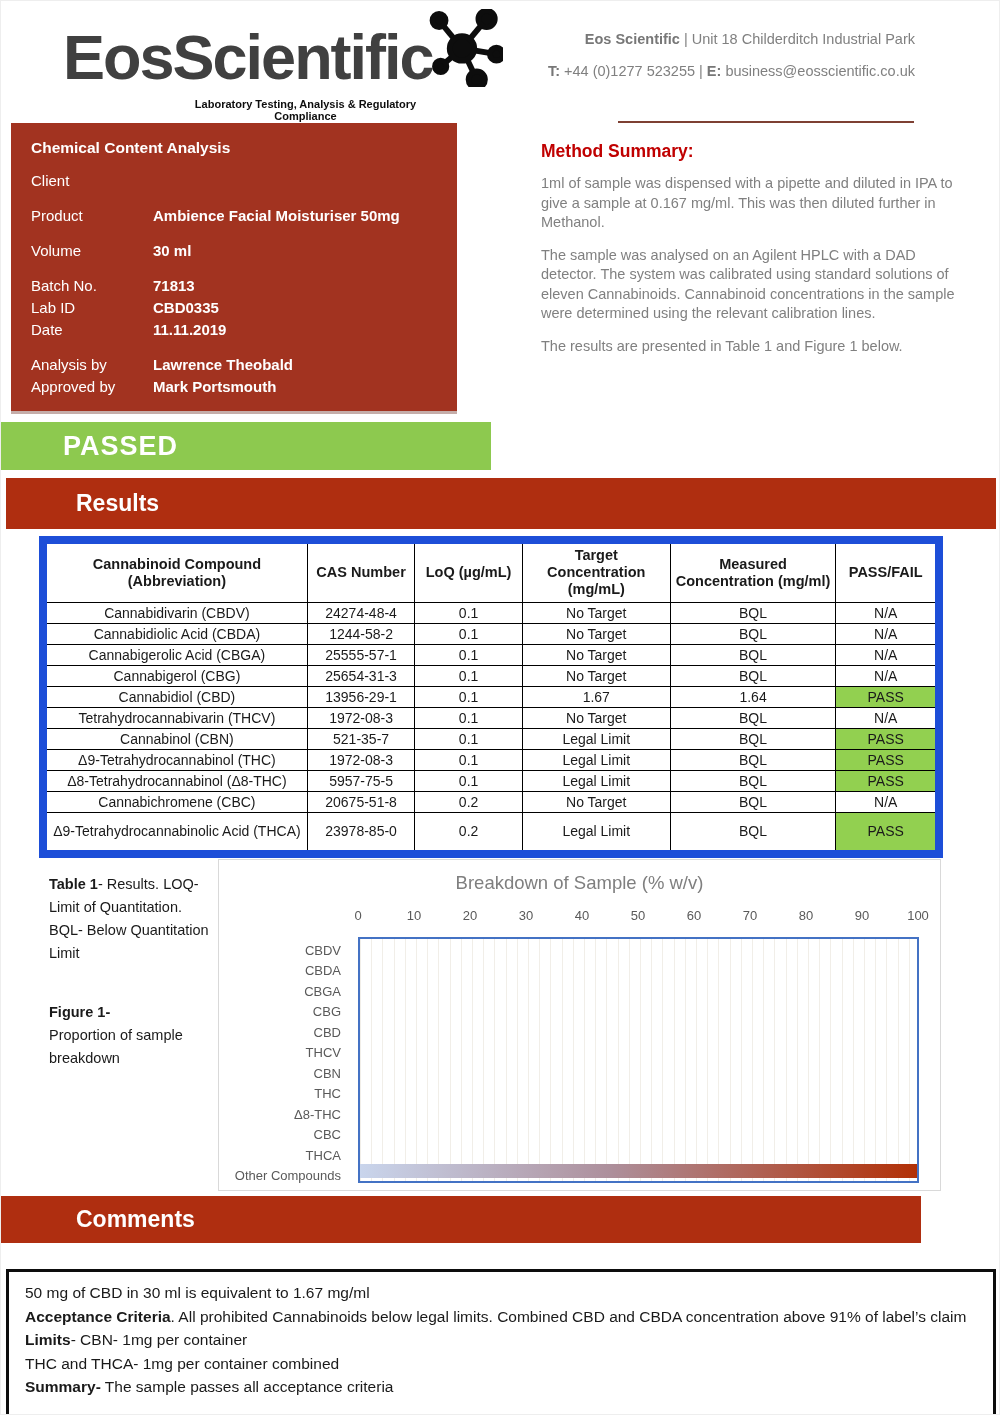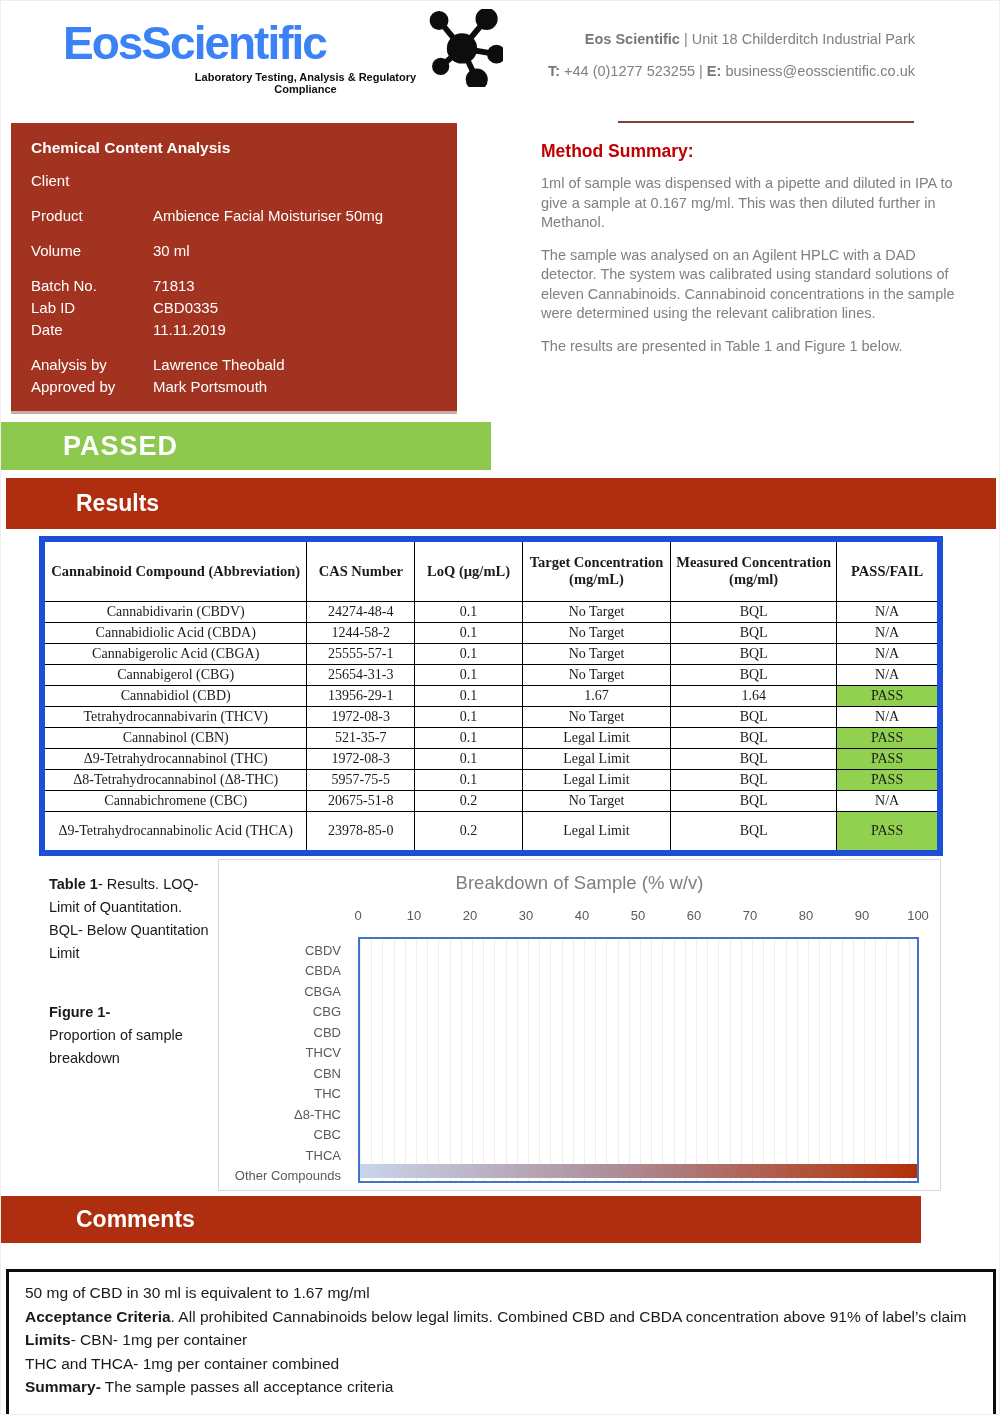--- a/index.html
+++ b/index.html
@@ -3,59 +3,59 @@
 <meta charset="utf-8">
 <style>
   * { margin:0; padding:0; box-sizing:border-box; }
   html,body { background:#fff; }
   body { font-family:"Liberation Sans", sans-serif; color:#1a1a1a; }
   .page { position:relative; width:1000px; height:1415px; background:#fff; overflow:hidden;
           border:1px solid #eee; }
 
   
   .logo-wrap { position:absolute; left:62px; top:6px; width:380px; }
-  .brand { font-size:46px; font-weight:bold; letter-spacing:-2px; color:#3b82f6; line-height:1.6; }
+  .brand { font-size:63px; font-weight:bold; letter-spacing:-2px; color:#404040; line-height:1.6; }
   .tagline { font-size:11px; font-weight:bold; color:#0d0d0d; margin-top:-10px; text-align:center;
              padding-left:105px; letter-spacing:0px; }
   .molecule { position:absolute; left:358px; top:2px; }
 
   .contact { position:absolute; right:84px; top:22px; text-align:right; color:#808080;
              font-size:14.5px; line-height:32px;margin-left:42px; }
   .contact b { color:#777; }
   .contact-rule { position:absolute; left:617px; top:120px; width:296px; height:2px; background:#7e4033; }
 
   
   .client-box { position:absolute; left:10px; top:122px; width:446px; height:288px;
                 background:#A23320; color:#fff; padding:16px 20px; font-size:15px;
                 box-shadow:0 3px 0 rgba(90,20,10,.35); }
   .client-box .cb-title { font-weight:bold; font-size:15.5px; margin-bottom:13px; }
   .cb-row { display:flex; line-height:22px; }
   .cb-row .lbl { width:122px; flex:0 0 122px; }
-  .cb-row .val { font-weight:normal;text-align:center; }
+  .cb-row .val { font-weight:bold;text-align:center; }
   .cb-gap { height:13px; }
 
   
   .method { position:absolute; left:540px; top:140px; width:428px; }
   .method h3 { color:#C00000; font-size:17.5px; font-weight:bold; margin-bottom:12px; }
   .method p { color:#808080; font-size:14.5px; line-height:19.5px; margin-bottom:13px; }
 
   
   .passed-banner { position:absolute; left:0; top:421px; width:490px; height:48px; background:#8DC94F;
                    color:#fff; font-weight:bold; font-size:27px; letter-spacing:1px;
                    display:flex; align-items:center; padding-left:62px; }
   .band { position:absolute; background:#AF2E10; color:#fff; font-weight:bold; font-size:23px;
           display:flex; align-items:center; }
   .band-results { left:5px; top:477px; width:990px; height:51px; padding-left:70px; }
   .band-comments { left:0; top:1195px; width:920px; height:47px; padding-left:75px; }
 
   
   table.results { position:absolute; left:38px; top:535px; width:904px; border-collapse:collapse;
                   font-size:14px; text-align:center; }
   table.results th, table.results td { border:1px solid #000; padding:1px 4px; }
-  table.results { border:6px solid #1d4ed8;font-family:Liberation Serif, serif; }
+  table.results { border:8px solid #1d4ed8; }
   table.results thead th { font-weight:bold; height:62px; font-size:14.5px; line-height:17px; }
   table.results tbody td { height:21px; }
   table.results tr.tall td { height:42px; }
   td.green { background:#92D050; }
   .c-compound { width:29.5%; } .c-cas { width:12%; } .c-loq { width:12%; }
   .c-target { width:16.5%; } .c-measured { width:18.5%; } .c-pf { width:11.5%; }
 
   
   .caption { position:absolute; left:48px; top:872px; width:168px; font-size:14.5px; line-height:23px; }
   .caption .fig { margin-top:36px; }

